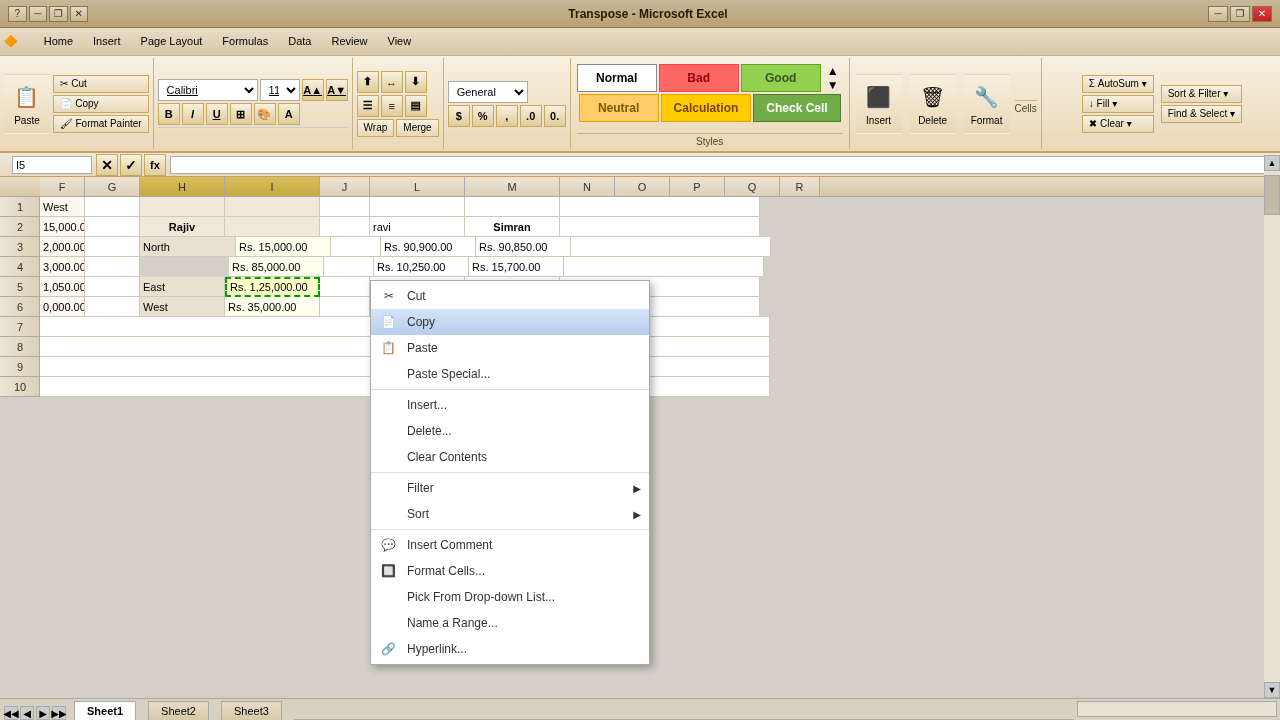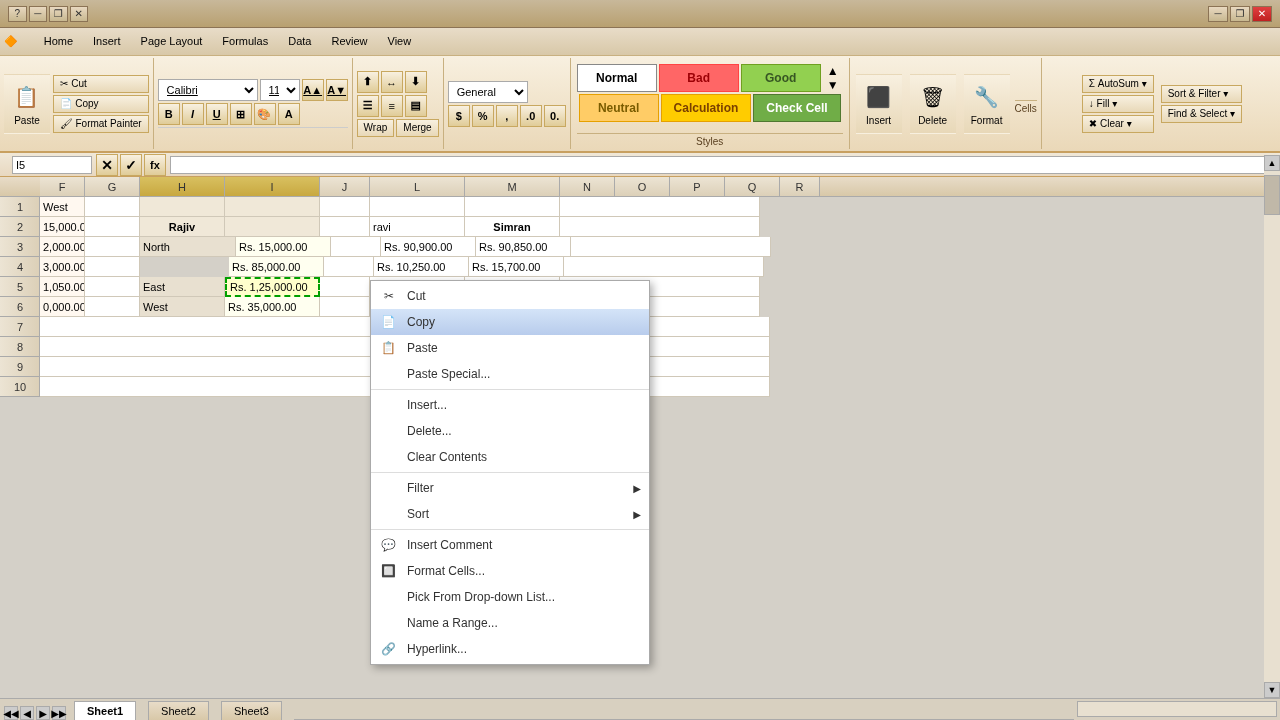--- a/index.html
+++ b/index.html
@@ -342,20 +342,21 @@
 </head>
 <body>
 
 <div class="title-bar">
   <div style="width:80px; display:flex; gap:2px;">
     <div class="title-btn">?</div>
     <div class="title-btn">─</div>
     <div class="title-btn">❐</div>
     <div class="title-btn">✕</div>
   </div>
+  <div class="title-text">Transpose - Microsoft Excel</div>
   <div class="title-controls">
     <div class="title-btn">─</div>
     <div class="title-btn">❐</div>
     <div class="title-btn close-btn">✕</div>
   </div>
 </div>
 
 <div class="ribbon">
 
   <div class="ribbon-row1">

